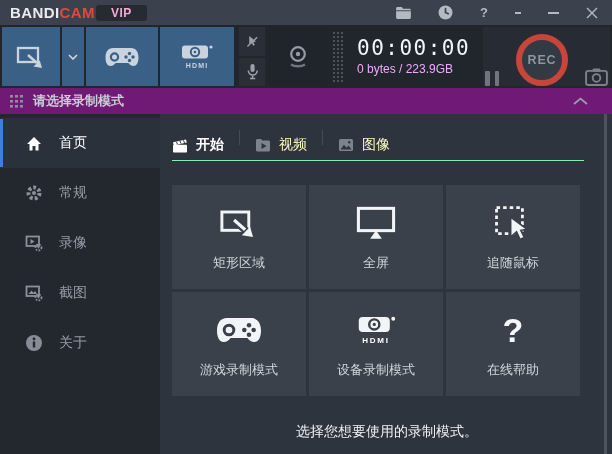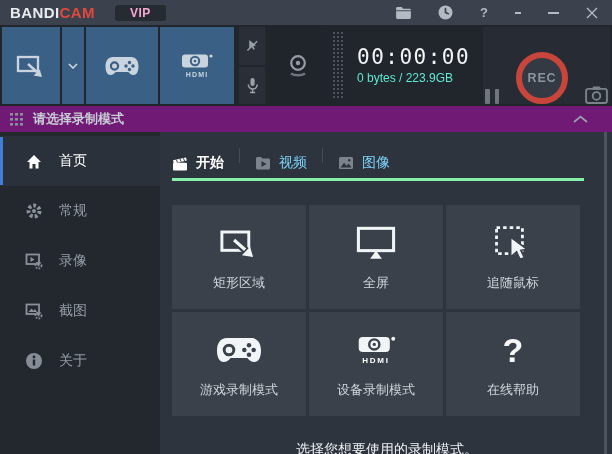--- a/index.html
+++ b/index.html
@@ -1,67 +1,67 @@
 <!DOCTYPE html>
 <html><head>
 <meta charset="utf-8">
 <style>
   html,body{margin:0;padding:0}
   body{width:612px;height:454px;overflow:hidden;background:#2e343d;
        font-family:"Liberation Sans",sans-serif;position:relative;
        -webkit-font-smoothing:antialiased}
   
   .titlebar{height:25px;background:#3b424d;display:flex;align-items:center;
-            padding:0 10px;gap:20px}
+            padding:0 10px;gap:1px}
   .brand{font-size:15px;font-weight:800;letter-spacing:.4px;color:#e9ecef;display:flex}
   .brand .cam{color:#e2493b}
   .pill{background:#262b32;border-radius:9px;padding:2px 10px;font-size:11.5px;color:#c7cdd4}
   .vip{background:#262b32;border-radius:3px;padding:1px 15px;font-size:12px;font-weight:800;
        color:#f9a8d4;letter-spacing:.5px;cursor:pointer}
   .tb-right{margin-left:auto;display:flex;align-items:center;gap:27px;padding-right:4px;color:#b4bac2}
   .tb-right .q{font-size:13px;font-weight:700;cursor:pointer}
   .dash-s{width:6px;height:2px;background:#b4bac2;cursor:pointer}
   .dash{width:11px;height:2px;background:#b4bac2;cursor:pointer}
   .winbtn{cursor:pointer;display:flex;align-items:center}
   
-  .toolbar{height:81px;background:#21252c;display:flex;align-items:stretch;
+  .toolbar{height:63px;background:#21252c;display:flex;align-items:stretch;
            padding:2px;gap:2px;box-sizing:border-box}
   .tbtn{background:#3b6086;display:flex;align-items:center;justify-content:center;cursor:pointer}
   .w1{width:58px}.wc{width:22px}.w2{width:72px}.w3{width:74px;flex-direction:column;gap:1px}
   .mini-col{width:26px;margin-left:3px;display:flex;flex-direction:column;gap:2px}
   .mini-btn{flex:1;background:#2a2f37;display:flex;align-items:center;justify-content:center;cursor:pointer}
   .webcam{width:58px;margin-left:2px;background:#20242b;display:flex;align-items:center;
           justify-content:center;cursor:pointer}
   .dots{width:12px;margin:4px 1px 4px 3px;
         background-image:radial-gradient(circle,#4b525b 1.1px,transparent 1.2px);
         background-size:4px 4px}
   .timer-wrap{display:flex;flex-direction:column;justify-content:center;padding:0 10px;min-width:114px}
   .timer{font-family:"DejaVu Sans Mono",monospace;font-size:21px;line-height:22px;
          color:#f2f5f7;letter-spacing:1.5px}
-  .storage{font-size:12px;color:#5eead4;margin-top:3px}
+  .storage{font-size:12px;color:#f0abfc;margin-top:3px}
   .rec-zone{flex:1;background:#272c34;display:flex;align-items:flex-end;justify-content:center;gap:17px}
   .pause{display:flex;gap:5px;cursor:pointer}
   .pause i{width:4.5px;height:15px;background:#6f7680;border-radius:1px}
   .rec{width:40px;height:40px;border:6px solid #c7453a;border-radius:50%;background:#343a43;
        display:flex;align-items:center;justify-content:center;font-size:12.5px;font-weight:700;
        letter-spacing:.8px;color:#8d949d;cursor:pointer}
   
   .header-row{height:26px;background:#701a75;display:flex;align-items:center;gap:10px;padding:0 10px}
   .header-title{font-size:13px;font-weight:700;color:#c7cdd4}
   .chev-up{margin-left:auto;cursor:pointer;display:flex;align-items:center;padding-right:14px}
   
   .main{display:flex;height:340px}
   .sidebar{width:160px;background:#23272e;padding-top:4px;box-sizing:border-box;flex:none}
   .side-item{height:50px;display:flex;align-items:center;gap:16px;padding-left:25px;
              color:#949ca6;font-size:14px;position:relative;cursor:pointer}
   .side-item.active{background:#2b313a;color:#fff}
   .side-item.active::before{content:"";position:absolute;left:0;top:1px;bottom:1px;width:3px;background:#3f7fd6}
   .content{flex:1;background:#2e343d;position:relative}
-  .tabs{display:flex;height:30px;margin:16px 28px 0 12px;border-bottom:3px solid #86efac}
-  .tab{display:flex;align-items:center;gap:8px;font-size:14px;color:#7dd3fc;cursor:pointer}
+  .tabs{display:flex;height:30px;margin:16px 28px 0 12px;border-bottom:1px solid #86efac}
+  .tab{display:flex;align-items:center;gap:8px;font-size:14px;color:#fef9c3;cursor:pointer}
   .tab.active{color:#fff;font-weight:700}
   .tab-sep{width:1px;height:15px;background:#454b54;margin:0 15px}
   .grid{margin:24px 0 0 12px;display:grid;grid-template-columns:repeat(3,134px);gap:3px}
   .card{height:104px;background:#3a414b;display:flex;flex-direction:column;align-items:center;
         justify-content:center;gap:11px;cursor:pointer}
   .card-label{font-size:13px;color:#d0d6dc}
   .card-icon{height:40px;display:flex;flex-direction:column;align-items:center;justify-content:center}
   .qmark{font-size:34px;font-weight:800;color:#f5f7f9;line-height:38px}
   .hdmi-label-card{font-size:8px;font-weight:800;letter-spacing:1.8px;color:#fff;margin-top:1px}
   .hdmi-label-tb{font-size:7px;font-weight:800;letter-spacing:1.2px;color:#c9d4de}

